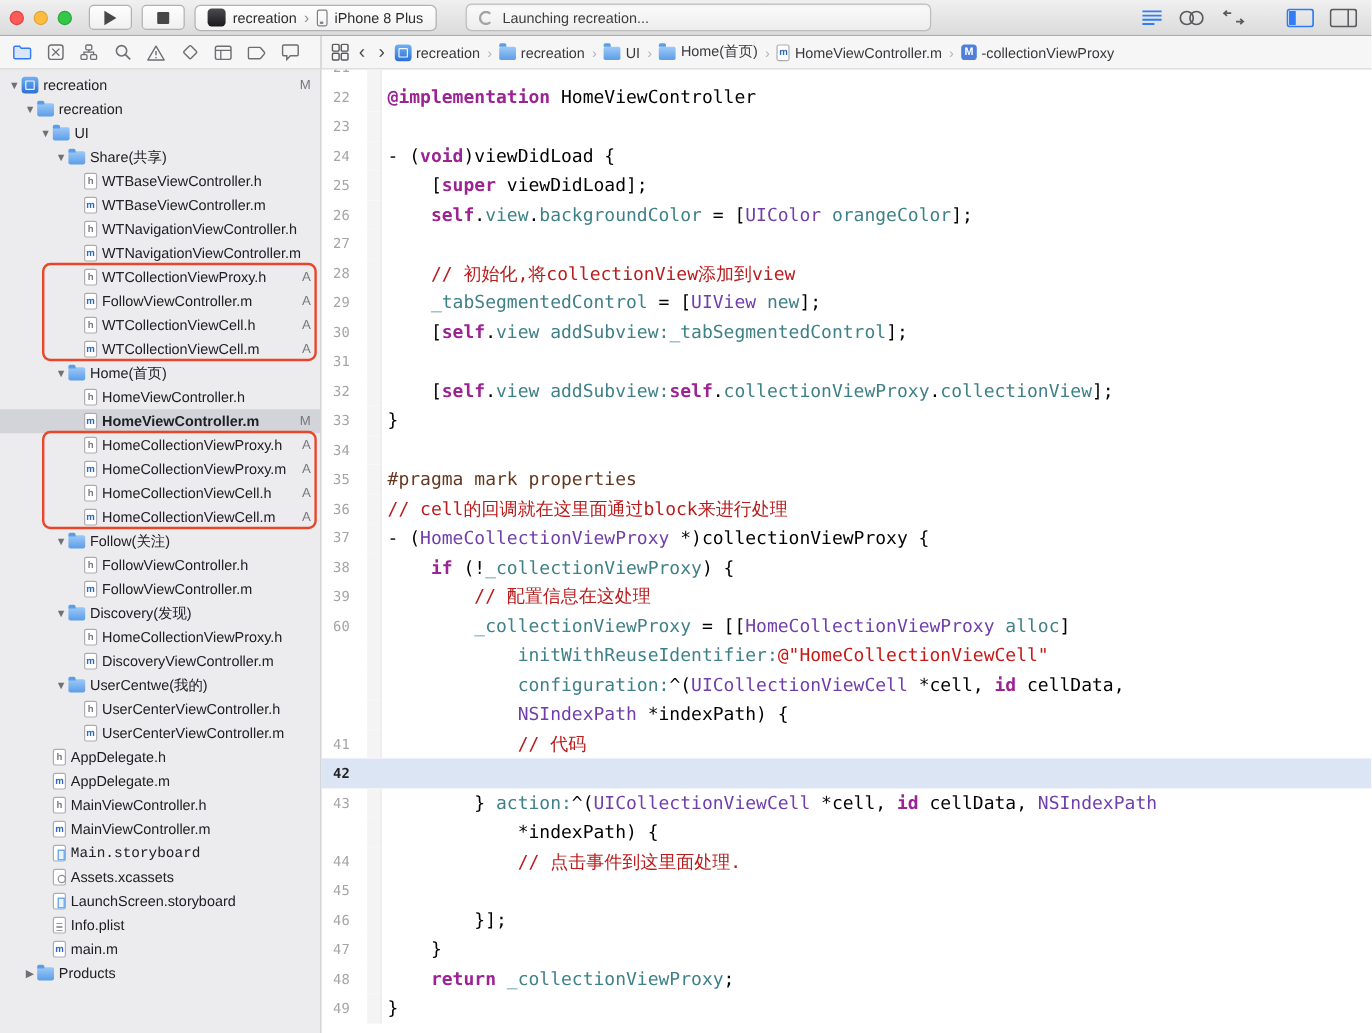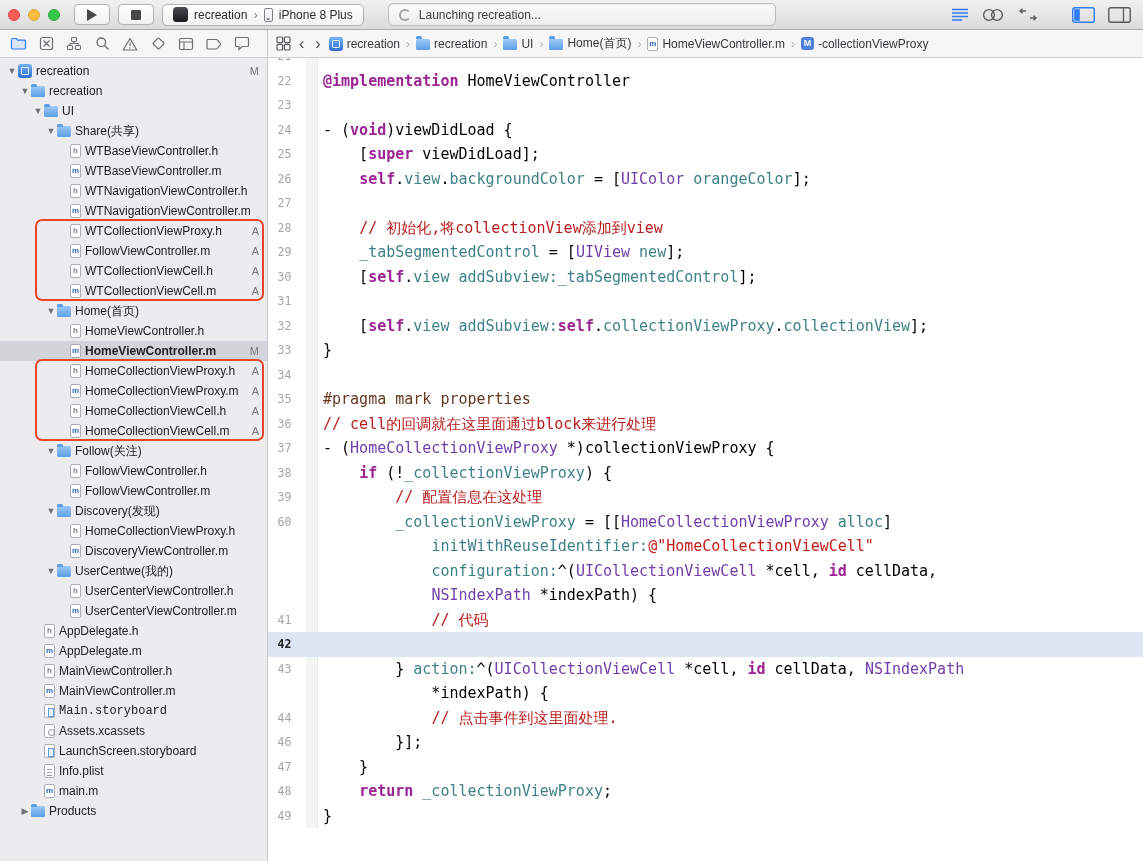--- a/index.html
+++ b/index.html
@@ -590,20 +590,25 @@
             <span class="gut"></span>
             <span class="rib"></span>
             <span class="ctext"><span>            *indexPath) {</span></span>
           </div>
           <div class="crow">
             <span class="gut">44</span>
             <span class="rib"></span>
             <span class="ctext"><span>            </span><span class="tk-c">// 点击事件到这里面处理.</span></span>
           </div>
           <div class="crow">
+            <span class="gut">45</span>
+            <span class="rib"></span>
+            <span class="ctext"></span>
+          </div>
+          <div class="crow">
             <span class="gut">46</span>
             <span class="rib"></span>
             <span class="ctext"><span>        }];</span></span>
           </div>
           <div class="crow">
             <span class="gut">47</span>
             <span class="rib"></span>
             <span class="ctext"><span>    }</span></span>
           </div>
           <div class="crow">

